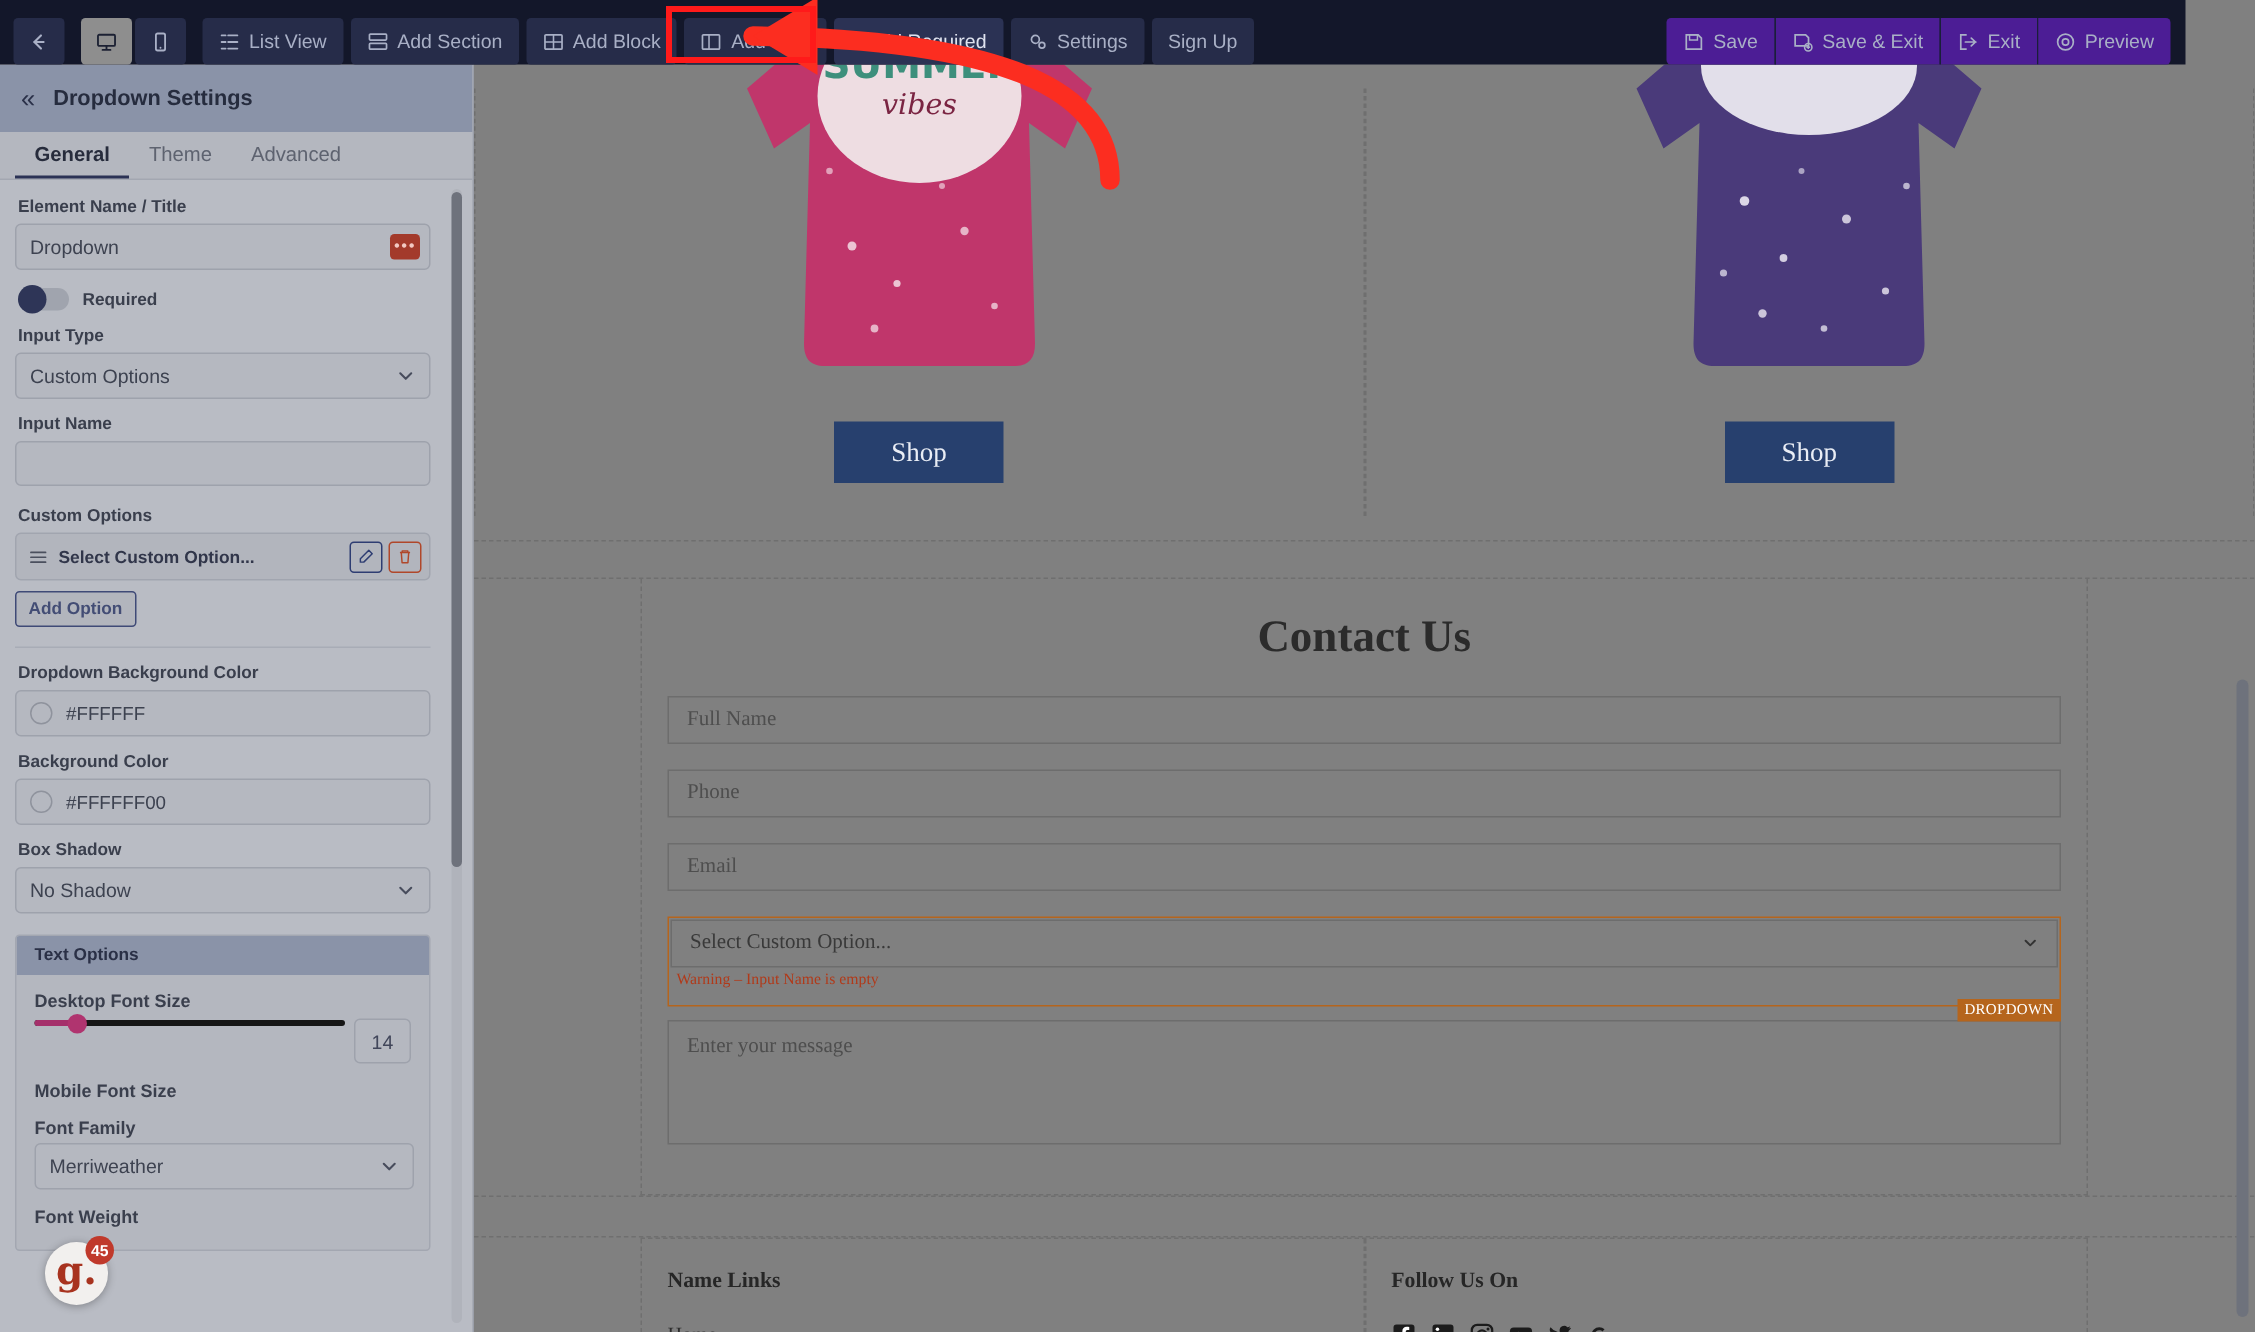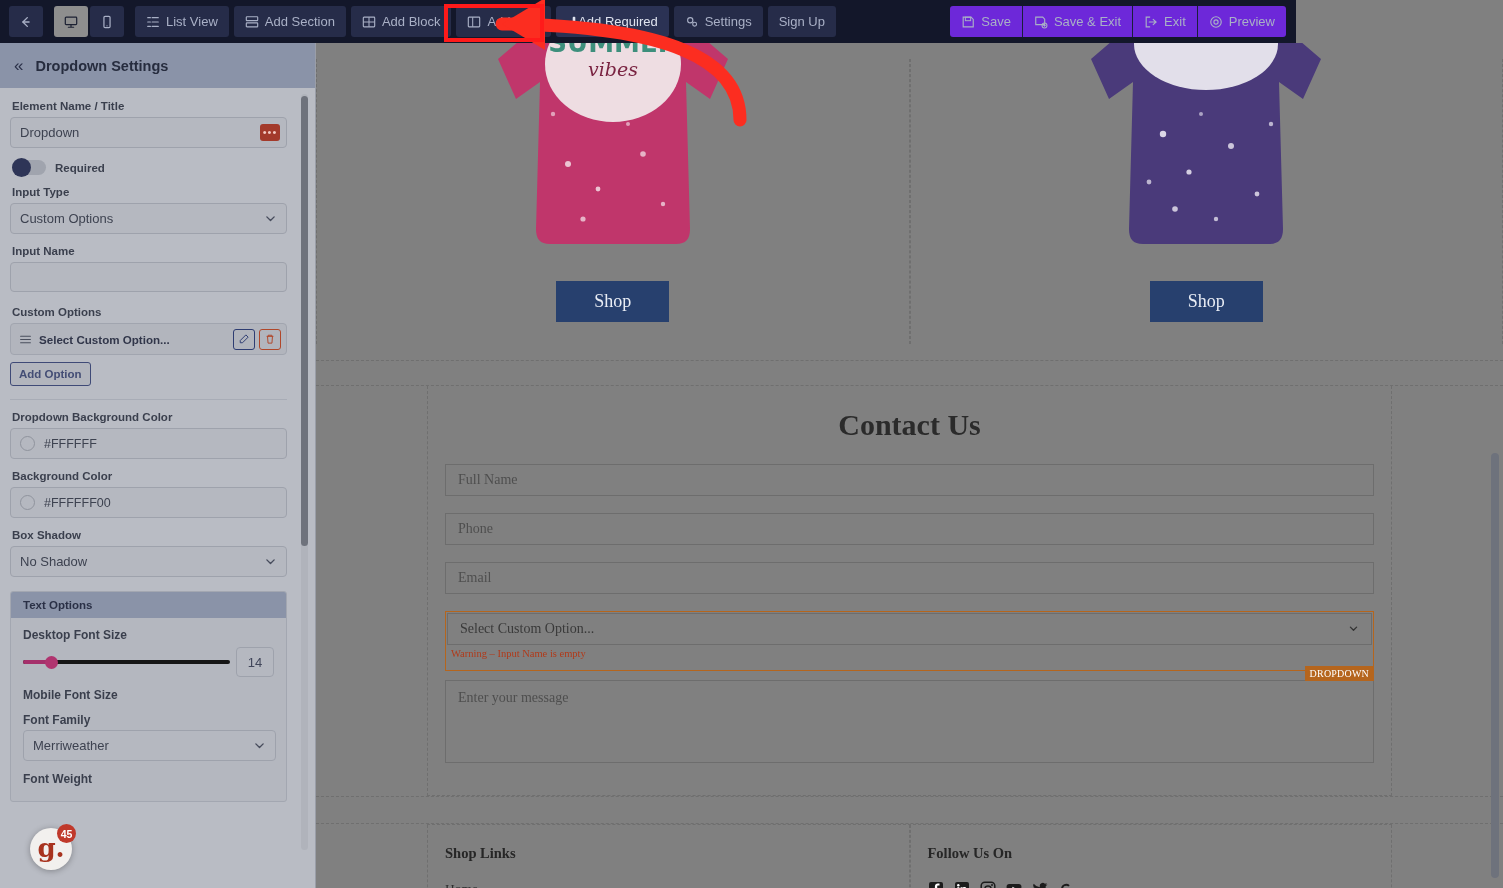--- a/index.html
+++ b/index.html
@@ -6,23 +6,23 @@
   html, body {
     width: 1503px; height: 888px;
     overflow: hidden;
     font-family: "Liberation Sans", sans-serif;
     background: #808080;
   }
 
   
   .toolbar {
     position: absolute; top: 0; left: 0;
-    width: 1296px; height: 43px;
+    width: 1457px; height: 43px;
     background: #13172a;
-    display: flex; align-items: center;
+    display: flex; align-items: flex-end;
     z-index: 60;
   }
   .tb-left { display: flex; align-items: center; gap: 5px; padding-left: 9px; }
   .tb-right { margin-left: auto; display: flex; align-items: center; padding-right: 10px; }
   .tb-btn {
     height: 31px;
     background: #262c49;
     border: none;
     color: #a9b0c6;
     font-size: 13px;
@@ -30,21 +30,21 @@
     display: inline-flex; align-items: center; gap: 6px;
     padding: 0 11px;
     border-radius: 3px;
     cursor: pointer;
     white-space: nowrap;
   }
   .tb-btn.icononly { padding: 0 10px; }
   .tb-btn.active { background: #8e8e8e; color: #1c2133; }
   .tb-btn.hl { background: #2b3254; color: #dfe3ef; }
   .tb-group { display: flex; gap: 2px; }
-  .tb-right .tb-btn { background: #6d28d9; border-radius: 0; margin: 0; }
+  .tb-right .tb-btn { background: #4c1d95; border-radius: 0; margin: 0; }
   .tb-right .tb-btn:first-child { border-radius: 3px 0 0 3px; }
   .tb-right .tb-btn:last-child { border-radius: 0 3px 3px 0; }
   .tb-right .tb-btn + .tb-btn { border-left: 1px solid #1a1f39; }
   .tb-ico { display:inline-block; width:14px; height:14px; flex:none; }
   .tb-ico svg { display:block; width:14px; height:14px; }
 
   
   .sidebar {
     position: absolute; top: 43px; left: 0;
     width: 316px; height: 845px;
@@ -187,21 +187,21 @@
     width: 277px; margin-top: 14px;
     border: 1px solid #a3a7b1; border-radius: 3px;
     background: #b4b7bf; overflow: hidden;
   }
   .panel-head {
     background: #8a93a8; padding: 7px 12px;
     font-size: 11.5px; font-weight: bold; color: #2a3046;
   }
   .panel-body { padding: 8px 12px 12px 12px; }
 
-  .slider-row { display: flex; align-items: center; gap: 11px; margin-top: 5px; }
+  .slider-row { display: flex; align-items: flex-start; gap: 11px; margin-top: 5px; }
   .slider { position: relative; width: 207px; height: 6px; }
   .slider .track { position: absolute; top: 1px; left: 0; width: 207px; height: 4px; background: #161616; border-radius: 3px;}
   .slider .fill  { position: absolute; top: 1px; left: 0; width: 28px; height: 4px; background: #a5306b; border-radius: 3px;}
   .slider .thumb { position: absolute; top: -3px; left: 22px; width: 13px; height: 13px; border-radius: 50%; background: #b0346f; cursor: grab;}
   .num-box {
     width: 39px; height: 30px; border: 1px solid #9ea2ac; border-radius: 4px;
     background: #b5b8c0; display: flex; align-items: center; justify-content: center;
     font-size: 13px; color: #41465a;
   }
   .inner-label { font-size: 12px; font-weight: bold; color: #3a3f4d; margin: 11px 0 3px 0; }
@@ -458,20 +458,25 @@
   </div>
 </div>
 
 <div class="sidebar">
 
   <div class="sb-header">
     <span class="sb-back">«</span>
     <span class="sb-title">Dropdown Settings</span>
   </div>
 
+  <div class="sb-tabs">
+    <div class="sb-tab on">General</div>
+    <div class="sb-tab">Theme</div>
+    <div class="sb-tab">Advanced</div>
+  </div>
 
   <div class="sb-body">
 
     <div class="fld-label">Element Name / Title</div>
     <div class="inp">
       <span>Dropdown</span>
       <span class="dots-btn">•••</span>
     </div>
 
     <div class="toggle-row">
@@ -658,21 +663,21 @@
         <div class="dd-tag">DROPDOWN</div>
       </div>
 
       <textarea class="cmsg" placeholder="Enter your message" style=""></textarea>
     </div>
   </div>
 
   <div class="footer-sec sec" style="border-bottom:none;">
     <div class="footer-inner">
       <div class="fcol">
-        <div class="fcol-title">Shop Links</div>
+        <div class="fcol-title">Name Links</div>
         <div class="flink">Home</div>
       </div>
       <div class="fcol">
         <div class="fcol-title">Follow Us On</div>
         <div class="socials">
           <span>
               <svg viewBox="0 0 16 16">
                 <rect x="1" y="1" width="14" height="14" rx="2"></rect>
                 <path d="M9.2 15V9.3h1.9l.3-2.2H9.2V5.7c0-.6.2-1.1 1.1-1.1h1.2V2.6c-.2 0-.9-.1-1.7-.1-1.7 0-2.9 1-2.9 3v1.6H4.9v2.2h1.9V15z" fill="#fff"></path>
               </svg>

